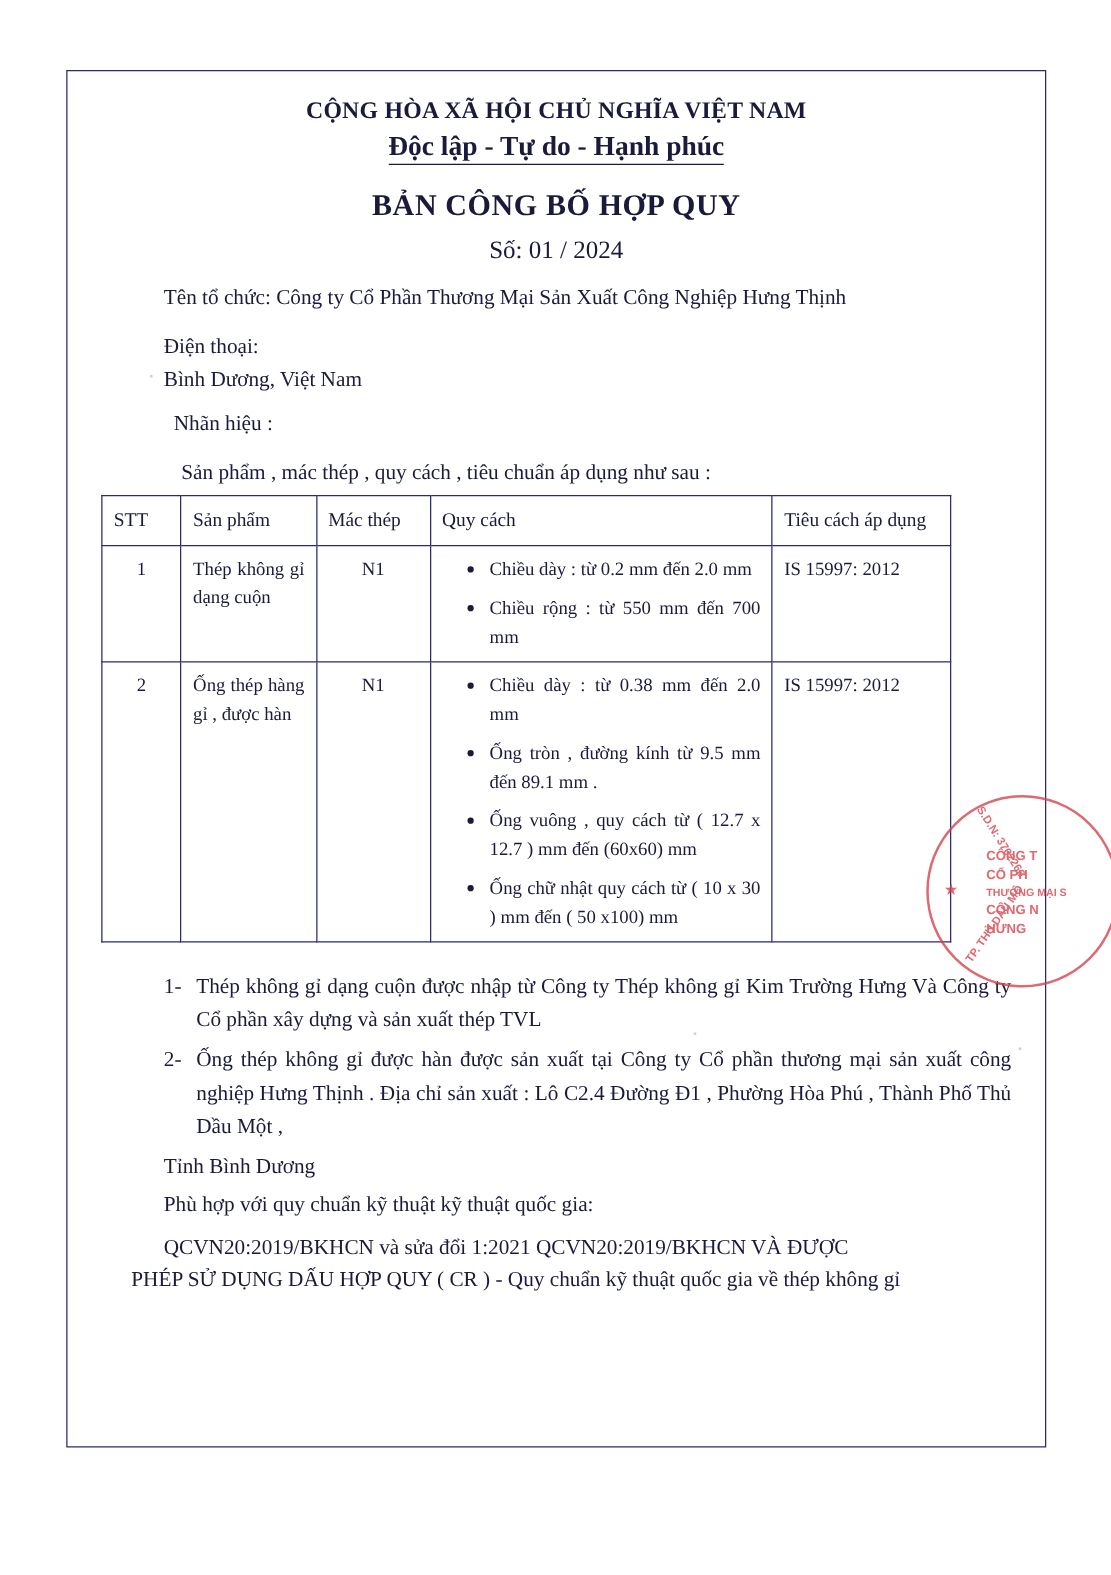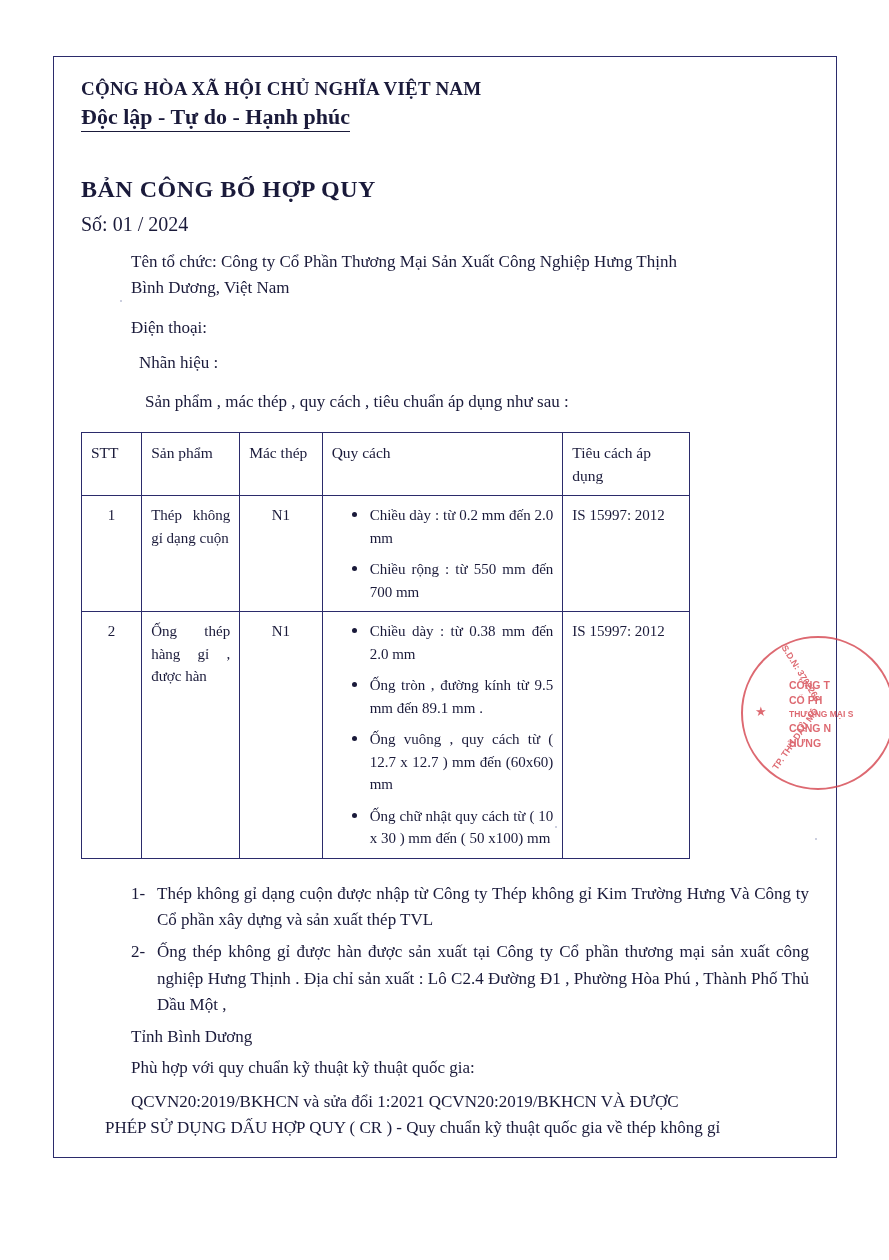--- a/index.html
+++ b/index.html
@@ -32,58 +32,58 @@
   }
   .content {
     position: absolute;
     left: 53px;
     top: 56px;
     width: 784px;
     height: 1102px;
     box-sizing: border-box;
     padding: 14px 28px 0 28px;
   }
-  .center { text-align: left; }
+  .center { text-align: center; }
   .national-title {
     font-size: 19px;
     font-weight: bold;
     letter-spacing: 0.2px;
     margin-top: 8px;
   }
   .national-sub {
     font-size: 22px;
     font-weight: bold;
     margin-top: 4px;
     display: inline-block;
     border-bottom: 1.4px solid #1a1a3a;
     padding-bottom: 1px;
   }
   .doc-title {
     font-size: 24px;
     font-weight: bold;
-    margin-top: 44px;
+    margin-top: 20px;
     letter-spacing: 0.5px;
   }
   .doc-number {
     font-size: 20px;
     margin-top: 10px;
   }
   .para {
     font-size: 17px;
     line-height: 1.55;
     margin-top: 13px;
     padding-left: 50px;
   }
   .para.indent-more { padding-left: 58px; }
   .para.tight { margin-top: 9px; }
   .para b { font-weight: bold; }
   table.spec {
     border-collapse: collapse;
-    width: 609px;
-    margin: 16px 0 0 0;
+    width: 680px;
+    margin: 4px 0 0 0;
     font-size: 15px;
   }
   table.spec th, table.spec td {
     border: 1px solid #2b2b6b;
     padding: 8px 9px;
     vertical-align: top;
     line-height: 1.5;
   }
   table.spec th {
     font-weight: normal;
@@ -220,22 +220,22 @@
   <div class="content">
 
     <div class="center">
       <div class="national-title">CỘNG HÒA XÃ HỘI CHỦ NGHĨA VIỆT NAM</div>
       <div><span class="national-sub">Độc lập - Tự do - Hạnh phúc</span></div>
       <div class="doc-title">BẢN CÔNG BỐ HỢP QUY</div>
       <div class="doc-number">Số: 01 / 2024</div>
     </div>
 
     <div class="para">Tên tổ chức: Công ty Cổ Phần Thương Mại Sản Xuất Công Nghiệp Hưng Thịnh</div>
+    <div class="para">Điện thoại:</div>
     <div class="para tight" style="margin-top:0">Bình Dương, Việt Nam</div>
-    <div class="para">Điện thoại:</div>
 
     <div class="para indent-more tight">Nhãn hiệu :</div>
     <div class="para indent-more" style="padding-left:64px">Sản phẩm , mác thép , quy cách , tiêu chuẩn áp dụng như sau :</div>
 
     <table class="spec">
       <thead>
         <tr>
           <th class="col-stt">STT</th>
           <th class="col-sp">Sản phẩm</th>
           <th class="col-mac">Mác thép</th>

